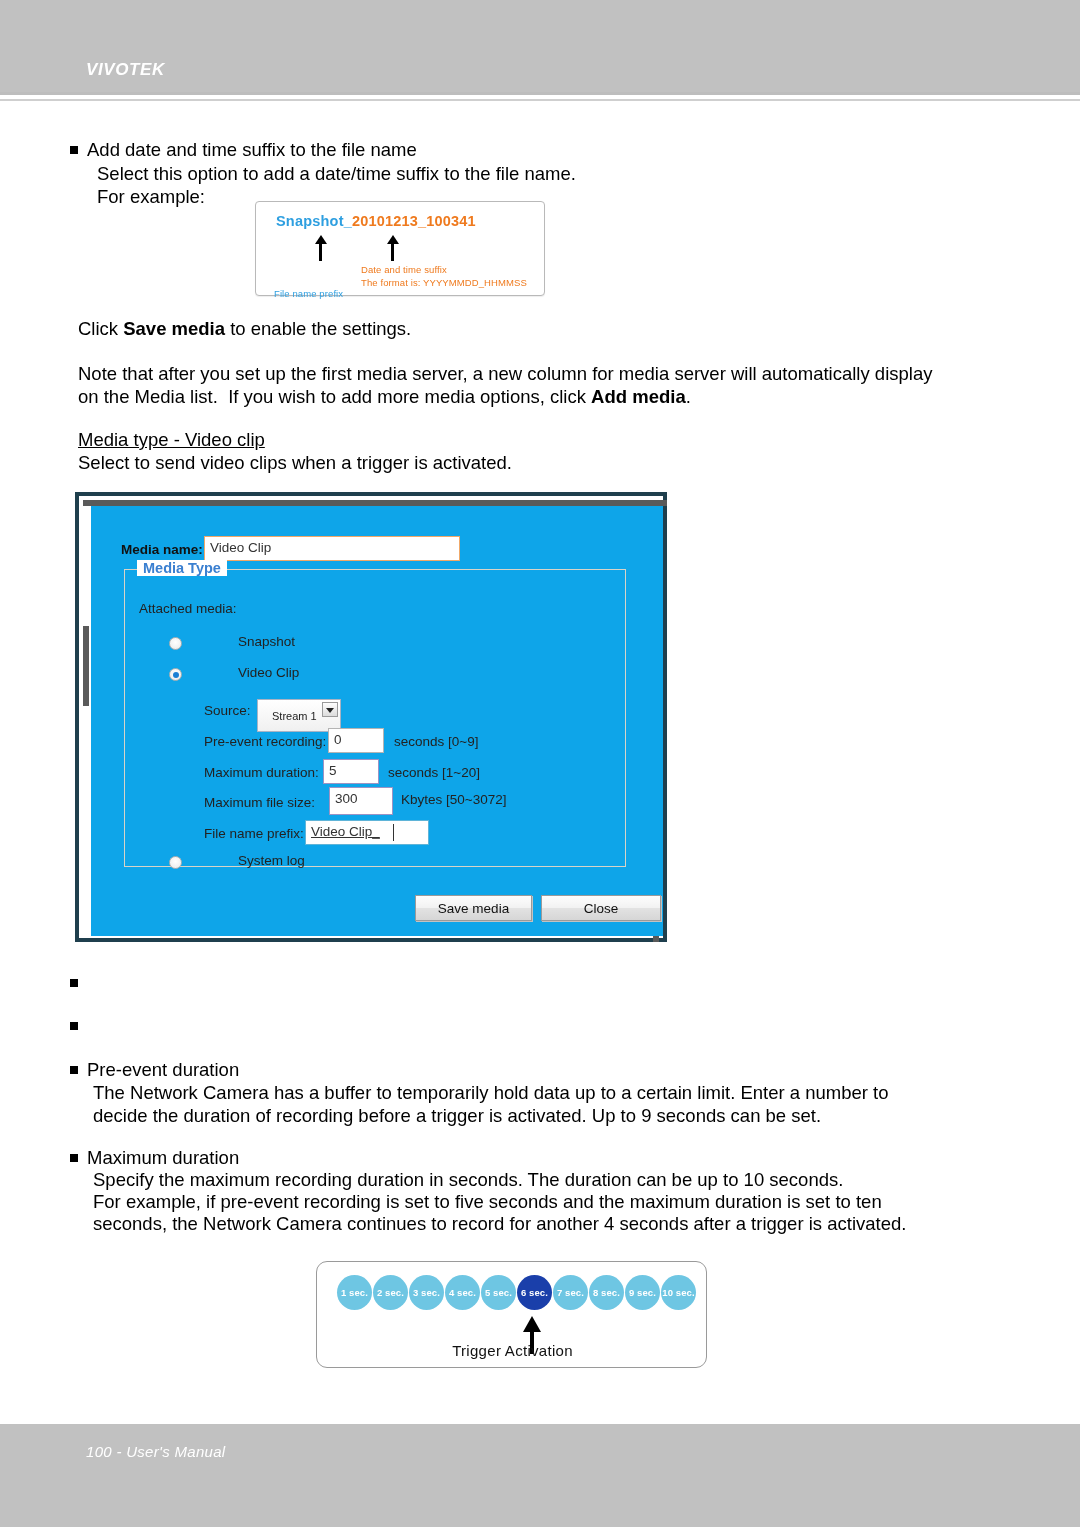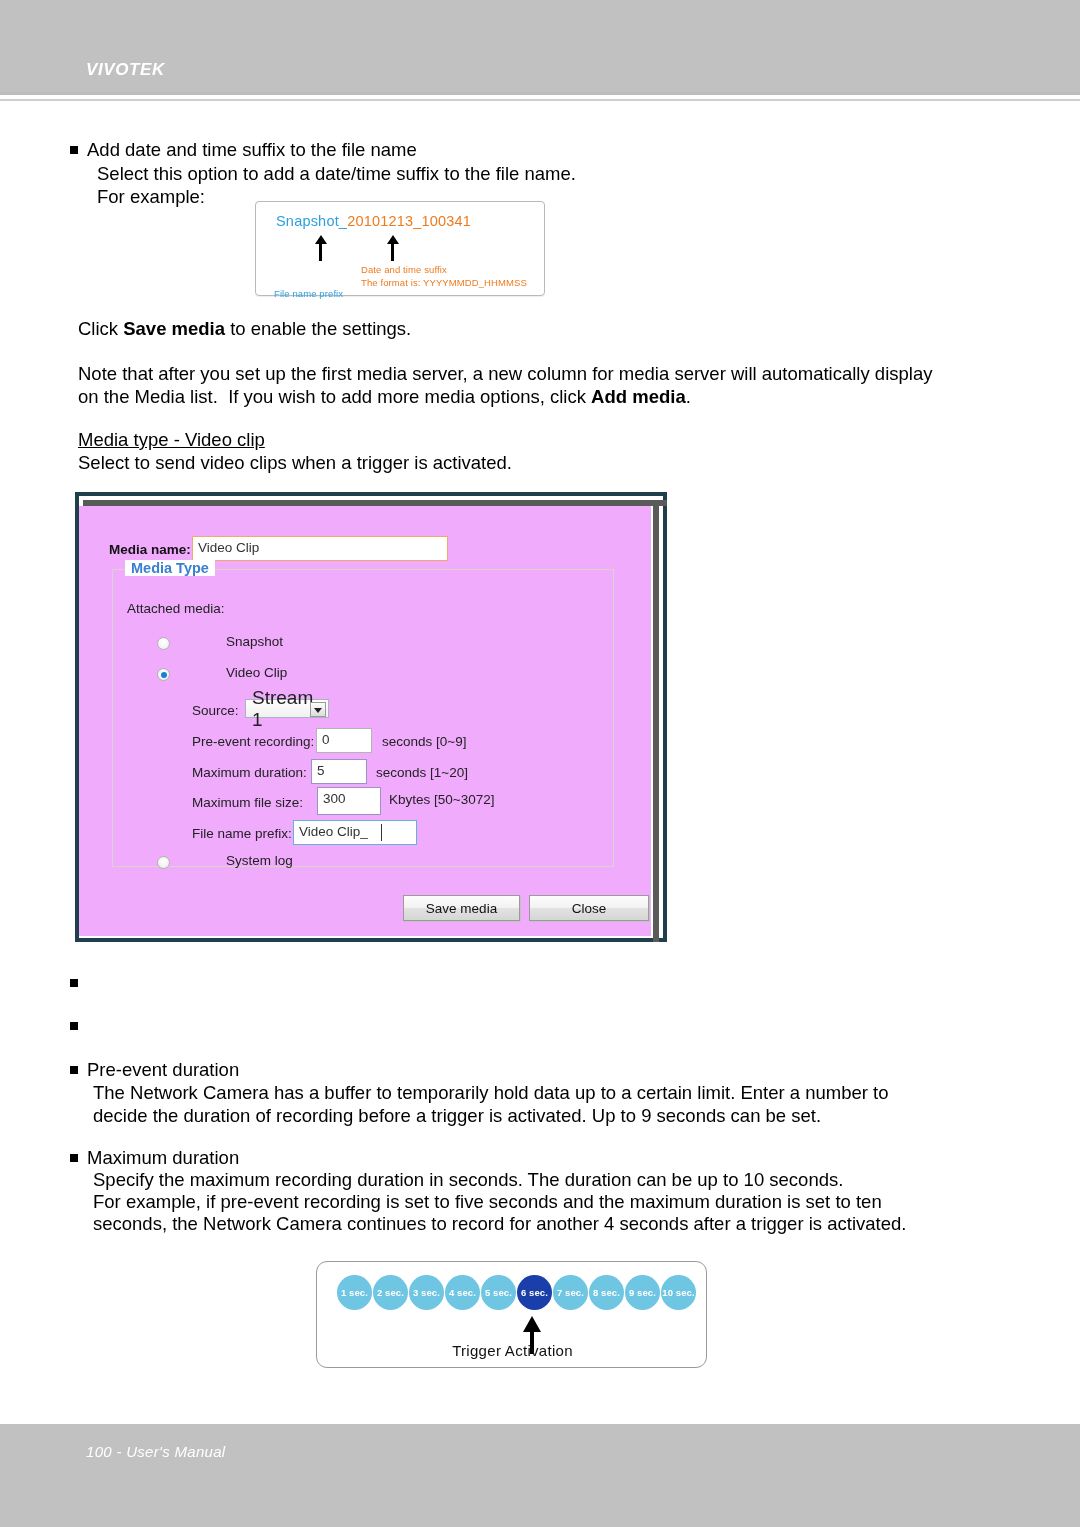--- a/index.html
+++ b/index.html
@@ -98,21 +98,21 @@
     width: 288px; height: 93px;
     background: #ffffff;
     border: 1px solid #b9b9b9;
     border-radius: 4px;
     box-shadow: 0 1px 1px rgba(0,0,0,0.07);
   }
   .snap-filename {
     position: absolute;
     left: 20px; top: 11px;
     font-size: 14.5px;
-    font-weight: normal;
+    font-weight: bold;
     letter-spacing: 0.2px;
   }
   .snap-filename .pfx { color: #2e9fe0; }
   .snap-filename .sfx { color: #ef7a1e; }
   .arrow-shaft {
     position: absolute;
     width: 3px;
     background: #000;
   }
   .arrow-head {
@@ -153,23 +153,23 @@
     background: #5a5a5a;
   }
   .dialog-bevel-left {
     position: absolute;
     left: 4px; top: 130px;
     width: 6px; height: 80px;
     background: #5a5a5a;
   }
   .dialog-inner {
     position: absolute;
-    left: 0; top: 10px;
+    left: 12px; top: 10px;
     width: 572px; height: 430px;
-    background: #f0abfc;
+    background: #0ea5e9;
     overflow: hidden;
   }
 
   .fld-label {
     position: absolute;
     font-size: 13.5px;
     font-weight: bold;
     color: #111;
   }
   .plain-label {
@@ -183,21 +183,21 @@
     background: #fff;
     font-family: "Liberation Sans", sans-serif;
     font-size: 13.5px;
     color: #333;
     padding: 2px 5px;
     line-height: 18px;
   }
   .txtbox.orange { border: 1px solid #f0a868; }
   .txtbox.gray   { border: 1px solid #b4b4b4; }
   .txtbox.violet { border: 1px solid #9b93c4; }
-  .txtbox.blue   { border: 1px solid #5fb4d8; }
+  .txtbox.blue   { border: 1px solid #5fb4d8; text-decoration: underline; }
 
   .fieldset {
     position: absolute;
     left: 33px; top: 63px;
     width: 502px; height: 298px;
     border: 1px solid #d8d4c8;
     box-sizing: border-box;
   }
   .legend {
     position: absolute;
@@ -230,25 +230,25 @@
     font-size: 13.5px;
     color: #222;
     margin-left: 47px;
   }
 
   .select-box {
     position: absolute;
     box-sizing: border-box;
     border: 1px solid #a9b3c4;
     background: linear-gradient(#ffffff, #f0f0f0);
-    height: 19px;
+    height: 33px;
     display: flex;
     align-items: center;
-    padding-left: 6px;
-    font-size: 19px;
+    padding-left: 14px;
+    font-size: 11px;
     color: #222;
   }
   .select-arrow {
     position: absolute;
     right: 2px; top: 2px;
     width: 16px; height: 15px;
     border: 1px solid #9a9a9a;
     background: linear-gradient(#fdfdfd, #dcdcdc);
     box-sizing: border-box;
   }

